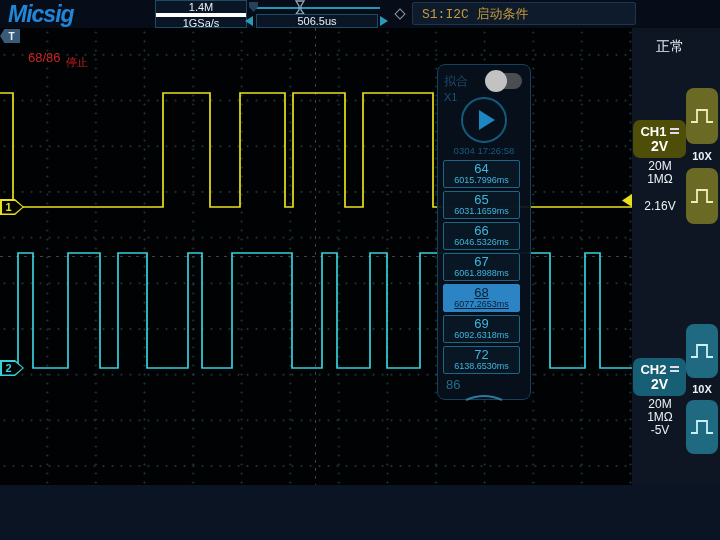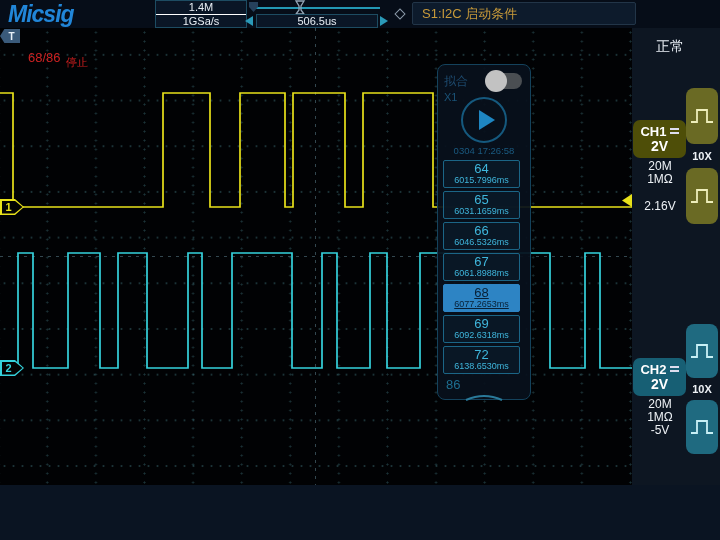--- a/index.html
+++ b/index.html
@@ -5,31 +5,31 @@
   * { margin:0; padding:0; box-sizing:border-box; }
   html,body { width:720px; height:540px; }
   body { font-family:"Liberation Sans", sans-serif; background:#060d18; position:relative; overflow:hidden; }
 
   
   .topbar { position:absolute; left:0; top:0; width:720px; height:28px; background:#060d18; z-index:30; }
   .logo { position:absolute; left:8px; top:1px; font-size:23px; font-weight:bold; font-style:italic; color:#2186d8; letter-spacing:-1px; }
   .run-state { position:absolute; left:66px; top:7px; font-size:11px; font-weight:normal; color:#d42020;margin-top:48px; }
   .sample-box { position:absolute; left:155px; top:0; width:92px; height:28px; border:1px solid #1d4c62; background:#0a1626; display:flex; flex-direction:column; }
   .sample-box div { flex:1; display:flex; align-items:center; justify-content:center; color:#e8eef4; font-size:11px; }
-  .sample-box div:first-child { border-bottom:1px solid #ffffff; }
+  .sample-box div:first-child { border-bottom:4px solid #ffffff; }
   .tb-line { position:absolute; left:256px; top:7px; width:124px; height:2px; background:#2398b4; }
   .tb-funnel { position:absolute; left:293px; top:0px; }
   .tb-shield { position:absolute; left:248px; top:1px; }
   .tb-box { position:absolute; left:256px; top:14px; width:122px; height:14px; border:1px solid #1d4c62; background:#0a1626; color:#e8eef4; font-size:11px; display:flex; align-items:center; justify-content:center; }
   .arr-l { position:absolute; top:16px; width:0; height:0; border-top:5px solid transparent; border-bottom:5px solid transparent; }
   .arr-left  { left:245px; border-right:8px solid #2a9ab8; }
   .arr-right { left:380px; border-left:8px solid #2a9ab8; }
   .diamond { position:absolute; left:396px; top:10px; width:8px; height:8px; border:1.5px solid #8a99a8; transform:rotate(45deg); background:transparent; }
   .trig-box { position:absolute; left:412px; top:2px; width:224px; height:23px; background:#0d1b2c; border:1px solid #223548; border-radius:2px; display:flex; align-items:center; padding-left:9px; }
-  .trig-box span { color:#c89a3a; font-size:13px; }
+  .trig-box span { color:#c89a3a; font-size:13px;font-family:Liberation Mono, monospace; }
 
   
   .scope { position:absolute; left:0; top:28px; width:632px; height:457px; background:#010204; overflow:hidden;
     background-image:
       radial-gradient(circle, rgba(70,130,140,.38) .8px, transparent 1.3px),
       radial-gradient(circle, rgba(70,130,140,.38) .8px, transparent 1.3px);
     background-size: 9px 45.7px, 48.6px 9px;
     background-position: 0 4px, 23px 0; }
   .axis-v { position:absolute; left:315px; top:0; width:1px; height:457px; background:repeating-linear-gradient(to bottom,#33474f 0 3px,transparent 3px 8px); }
   .axis-h { position:absolute; left:0; top:228px; width:632px; height:1px; background:repeating-linear-gradient(to right,#33474f 0 3px,transparent 3px 8px); }

